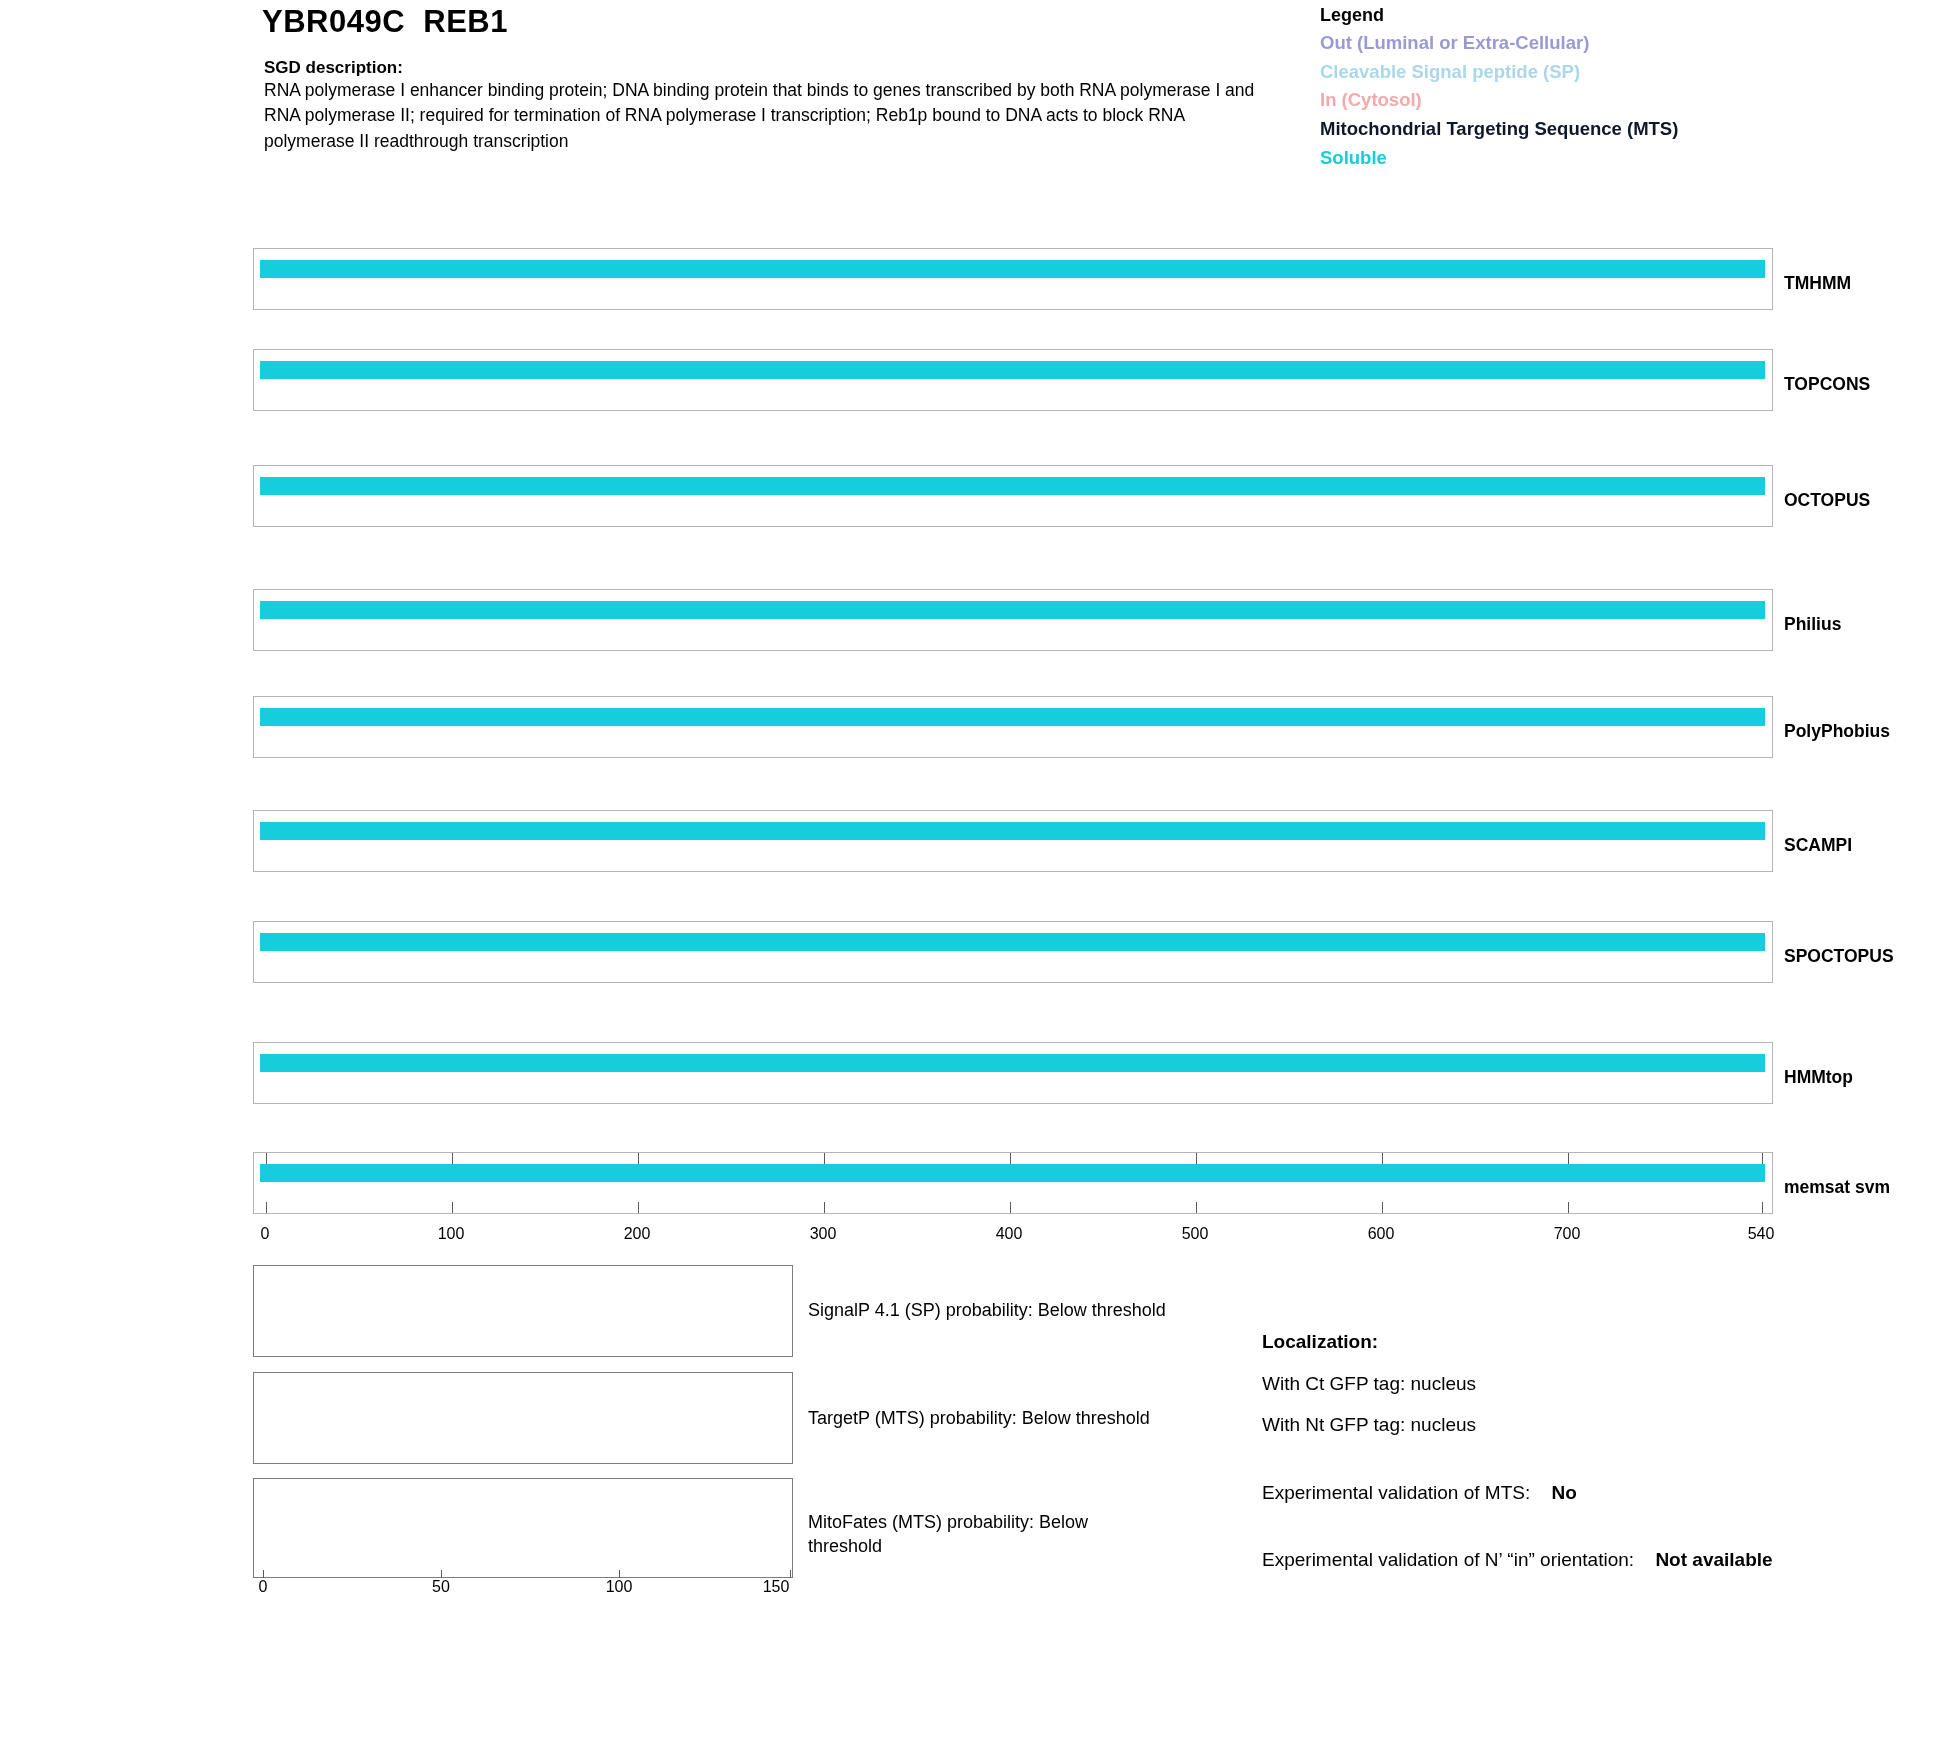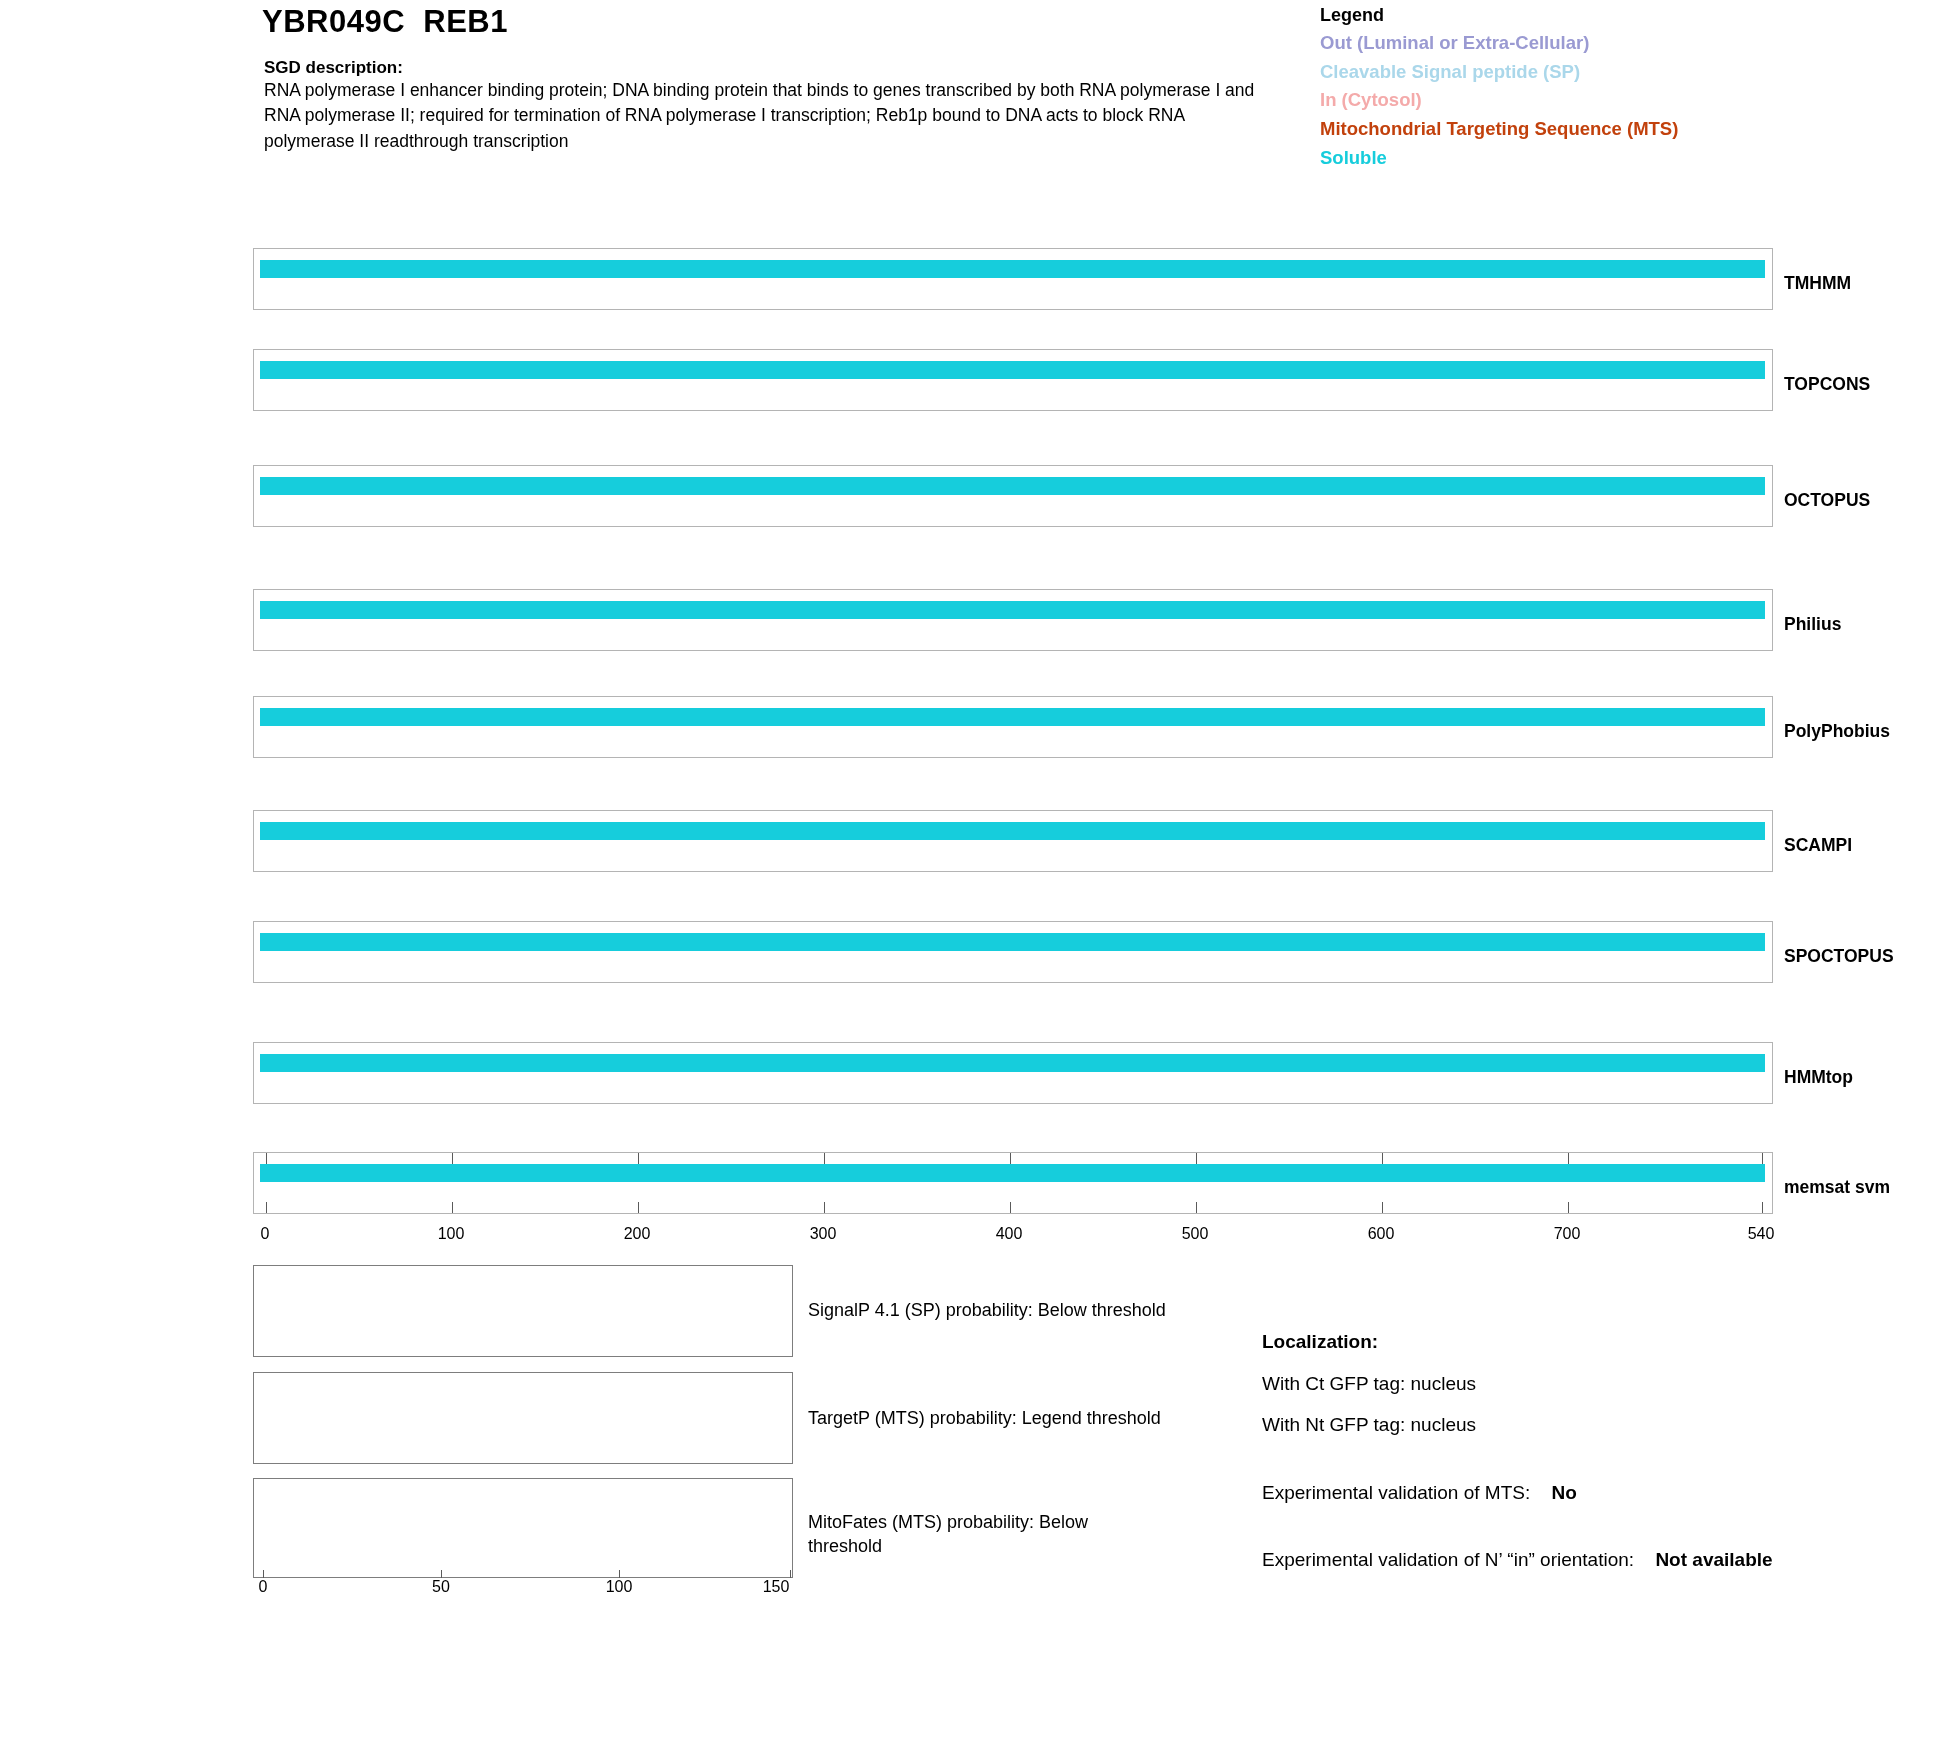--- a/index.html
+++ b/index.html
@@ -191,21 +191,21 @@
 
 <div id="gene-title">YBR049C  REB1</div>
 <div id="sgd-label">SGD description:</div>
 <div id="sgd-desc">RNA polymerase I enhancer binding protein; DNA binding protein that binds to genes transcribed by both RNA polymerase I and RNA polymerase II; required for termination of RNA polymerase I transcription; Reb1p bound to DNA acts to block RNA polymerase II readthrough transcription</div>
 
 <div id="legend">
   <div class="legend-title">Legend</div>
   <div class="legend-item" style="color:#9a9ad2">Out (Luminal or Extra-Cellular)</div>
   <div class="legend-item" style="color:#aad7ea">Cleavable Signal peptide (SP)</div>
   <div class="legend-item" style="color:#f4aaaa">In (Cytosol)</div>
-  <div class="legend-item" style="color:#c2410c">Mitochondrial Targeting Sequence (MTS)</div>
+  <div class="legend-item" style="color:#0f172a">Mitochondrial Targeting Sequence (MTS)</div>
   <div class="legend-item" style="color:#16cddc">Soluble</div>
 </div>
 
 <div class="track" style="top:248px">
   <div class="bar"></div>
 </div>
 <div class="track-label" style="top:273px">TMHMM</div>
 
 <div class="track" style="top:349px">
   <div class="bar"></div>
@@ -276,21 +276,21 @@
   <div class="axlabel" style="left:942px">500</div>
   <div class="axlabel" style="left:1128px">600</div>
   <div class="axlabel" style="left:1314px">700</div>
   <div class="axlabel" style="left:1508px">540</div>
 </div>
 
 <div class="lower-panel" style="top:1265px; height:92px"></div>
 <div class="lower-text" style="top:1298px">SignalP 4.1 (SP) probability: Below threshold</div>
 
 <div class="lower-panel" style="top:1372px; height:92px"></div>
-<div class="lower-text" style="top:1406px">TargetP (MTS) probability: Legend threshold</div>
+<div class="lower-text" style="top:1406px">TargetP (MTS) probability: Below threshold</div>
 
 <div class="lower-panel" style="top:1478px; height:100px"></div>
 <div class="lower-text" style="top:1510px; width:330px">MitoFates (MTS) probability: Below threshold</div>
 
 <div id="lower-axis">
   <div class="tick" style="left:10px"></div>
   <div class="tick" style="left:188px"></div>
   <div class="tick" style="left:366px"></div>
   <div class="tick" style="left:537px"></div>
   <div class="axlabel" style="left:10px">0</div>

